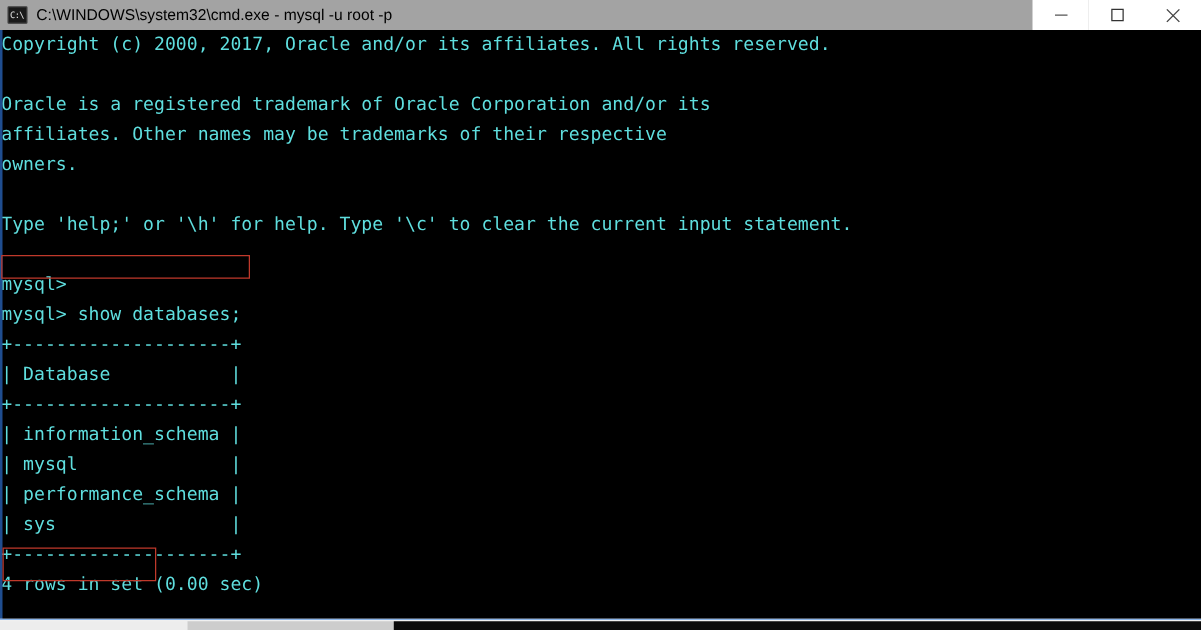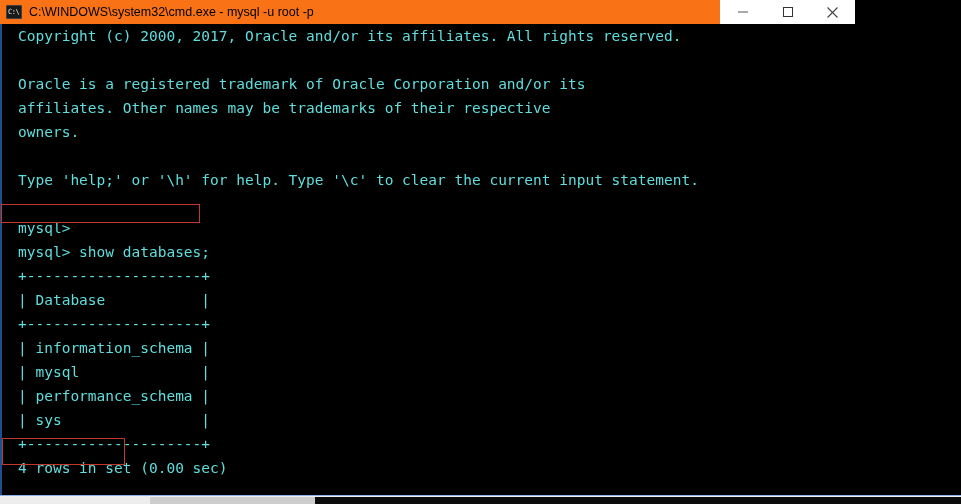--- a/index.html
+++ b/index.html
@@ -19,23 +19,23 @@
     width: 961px;
     height: 504px;
     background: #000000;
     overflow: hidden;
   }
 
   
   .titlebar {
     position: absolute;
     left: 0; top: 0;
-    width: 855px;
-    height: 24px;
-    background: #f97316;
+    width: 961px;
+    height: 24px;
+    background: #a3a3a3;
     display: flex;
     align-items: center;
     box-sizing: border-box;
   }
   .tb-left {
     display: flex;
     align-items: center;
     flex: 1 1 auto;
     min-width: 0;
     padding-left: 6px;
@@ -115,21 +115,21 @@
     font-size: 14.5px;
     line-height: 24px;
     color: #5fdede;
     white-space: pre;
     letter-spacing: 0px;
     z-index: 2;
   }
   .screen .row {
     height: 24px;
     white-space: pre;
-    padding-left: 18px;
+    padding-left: 1px;
   }
 
   
   .annot {
     position: absolute;
     border: 1px solid #c0392b;
     box-sizing: border-box;
     z-index: 4;
     pointer-events: none;
   }

